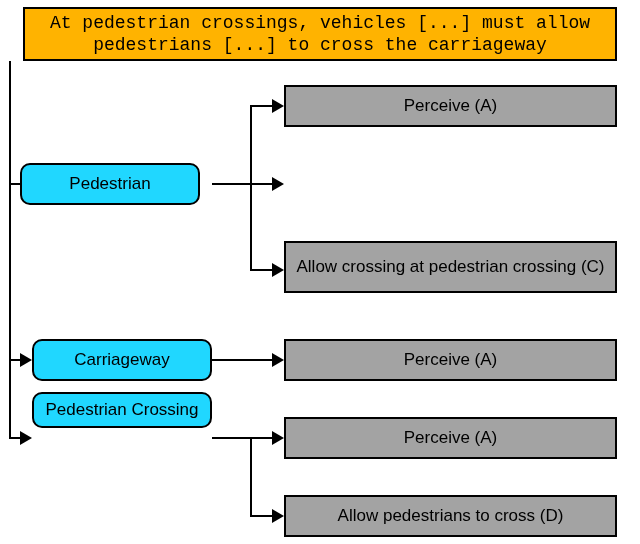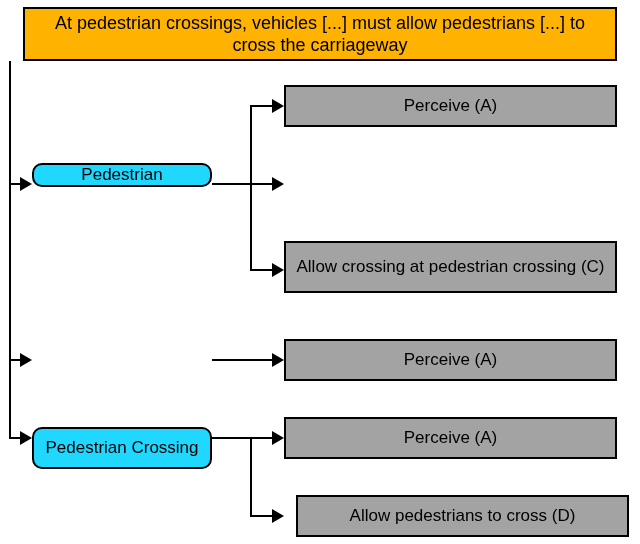--- a/index.html
+++ b/index.html
@@ -24,20 +24,21 @@
     display: flex;
     align-items: center;
     justify-content: center;
     text-align: center;
     line-height: 1.25;
     padding: 4px 8px;
   }
   .title {
     background: #ffb300;
     font-size: 18px;
+    font-family: Liberation Mono, monospace;
   }
   .entity {
     background: #20d7ff;
     border-radius: 10px;
   }
   .leaf {
     background: #a3a3a3;
   }
   .line {
     position: absolute;
@@ -57,21 +58,21 @@
 
 <div class="box title" style="left:23px; top:7px; width:594px; height:54px;">
   <span>At pedestrian crossings, vehicles [...] must allow pedestrians [...] to cross the carriageway</span>
 </div>
 
 <div class="line" style="left:9px; top:61px; width:2px; height:377px;"></div>
 
 <div class="line" style="left:9px; top:183px; width:13px; height:2px;"></div>
 <div class="arrow-right" style="left:20px; top:177px;"></div>
 
-<div class="box entity" style="left:32px; top:163px; width:180px; height:24px;justify-content:center;">
+<div class="box entity" style="left:20px; top:163px; width:180px; height:42px;justify-content:center;">
   <span>Pedestrian</span>
 </div>
 
 <div class="line" style="left:212px; top:183px; width:40px; height:2px;"></div>
 <div class="line" style="left:250px; top:105px; width:2px; height:166px;"></div>
 
 <div class="line" style="left:250px; top:105px; width:24px; height:2px;"></div>
 <div class="arrow-right" style="left:272px; top:99px;"></div>
 <div class="box leaf" style="left:284px; top:85px; width:333px; height:42px;">
   <span>Perceive (A)</span>
@@ -82,42 +83,45 @@
 
 <div class="line" style="left:250px; top:269px; width:24px; height:2px;"></div>
 <div class="arrow-right" style="left:272px; top:263px;"></div>
 <div class="box leaf" style="left:284px; top:241px; width:333px; height:52px;">
   <span>Allow crossing at pedestrian crossing (C)</span>
 </div>
 
 <div class="line" style="left:9px; top:359px; width:13px; height:2px;"></div>
 <div class="arrow-right" style="left:20px; top:353px;"></div>
 
+<div class="box entity" style="left:32px; top:339px; width:180px; height:42px;">
+  <span>Carriageway</span>
+</div>
 
 <div class="line" style="left:212px; top:359px; width:62px; height:2px;"></div>
 <div class="arrow-right" style="left:272px; top:353px;"></div>
 <div class="box leaf" style="left:284px; top:339px; width:333px; height:42px;">
   <span>Perceive (A)</span>
 </div>
 
 <div class="line" style="left:9px; top:437px; width:13px; height:2px;"></div>
 <div class="arrow-right" style="left:20px; top:431px;"></div>
 
-<div class="box entity" style="left:32px; top:427px; width:180px; height:42px;border-radius:10px;">
+<div class="box entity" style="left:32px; top:392px; width:180px; height:36px;border-radius:10px;">
   <span>Pedestrian Crossing</span>
 </div>
 
 <div class="line" style="left:212px; top:437px; width:40px; height:2px;"></div>
 <div class="line" style="left:250px; top:437px; width:2px; height:79px;"></div>
 
 <div class="line" style="left:250px; top:437px; width:24px; height:2px;"></div>
 <div class="arrow-right" style="left:272px; top:431px;"></div>
 <div class="box leaf" style="left:284px; top:417px; width:333px; height:42px;">
   <span>Perceive (A)</span>
 </div>
 
 <div class="line" style="left:250px; top:515px; width:24px; height:2px;"></div>
 <div class="arrow-right" style="left:272px; top:509px;"></div>
-<div class="box leaf" style="left:296px; top:495px; width:333px; height:42px;text-align:right;">
+<div class="box leaf" style="left:284px; top:495px; width:333px; height:42px;text-align:right;">
   <span>Allow pedestrians to cross (D)</span>
 </div>
 
 </div>
 
 </body></html>

